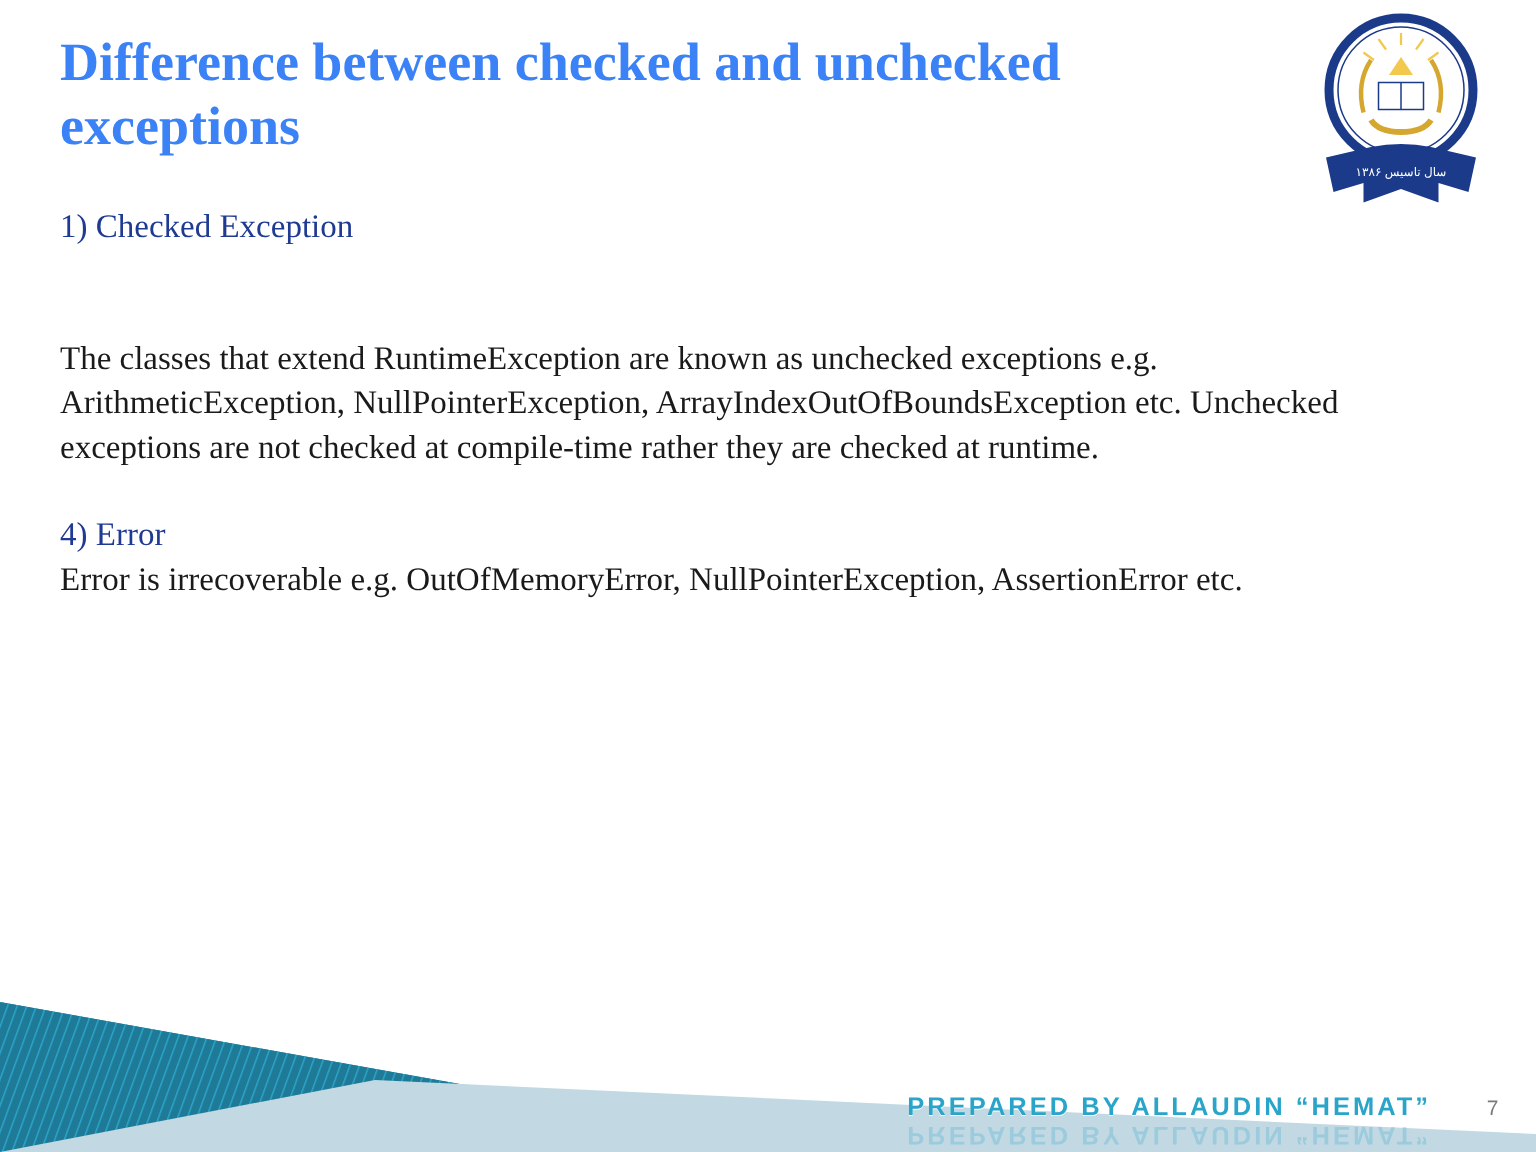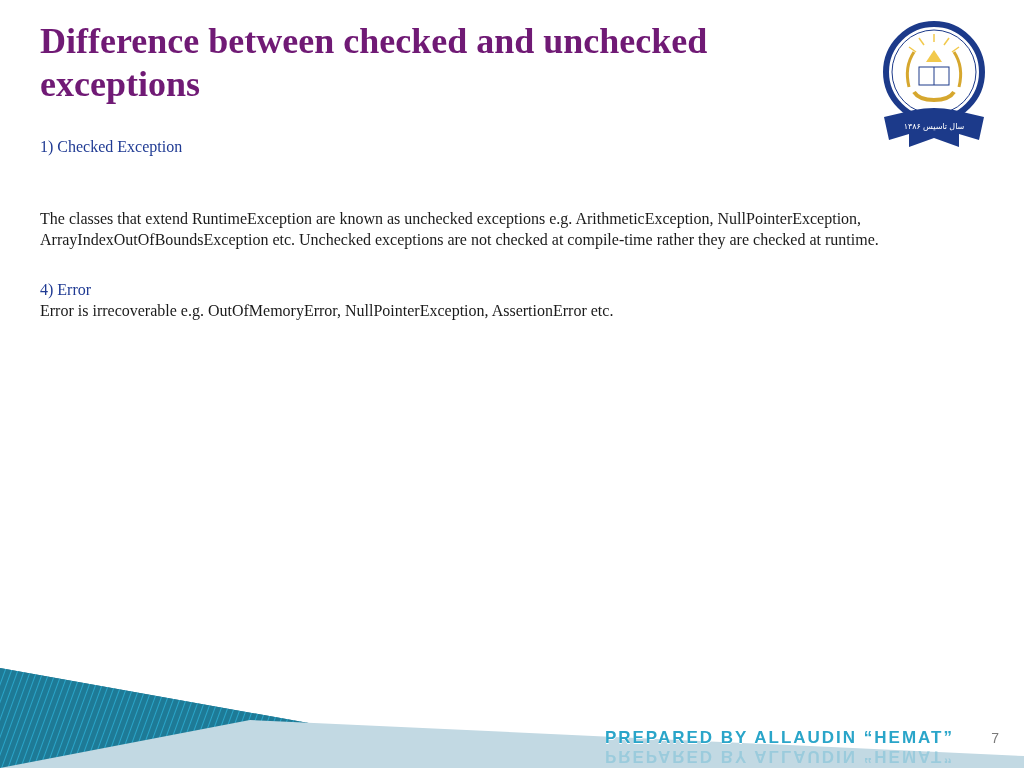--- a/index.html
+++ b/index.html
@@ -13,35 +13,35 @@
   }
   .slide {
     width: 100%;
     height: 100%;
     position: relative;
     padding: 20px 40px 0 40px;
   }
   .title {
     font-size: 36px;
     font-weight: bold;
-    color: #701a75;
+    color: #3b82f6;
     line-height: 1.2;
     max-width: 820px;
     margin-bottom: 30px;
   }
   .logo {
     position: absolute;
-    top: 12px;
+    top: 0;
     right: 20px;
     width: 140px;
     height: 150px;
   }
   .logo svg { width: 100%; height: 100%; }
   .content {
-    font-size: 16px;
+    font-size: 22px;
     color: #1a1a1a;
     line-height: 1.35;
     max-width: 900px;
   }
   .section-heading {
     color: #1f3a93;
     font-weight: normal;
   }
   .section-body {
     margin-bottom: 28px;

